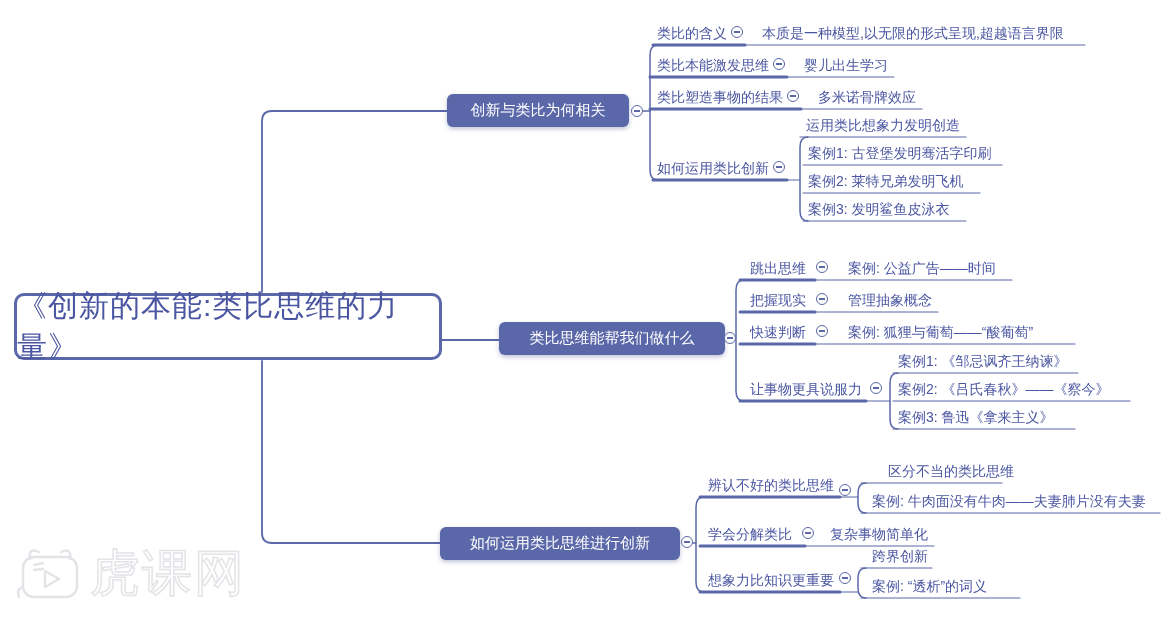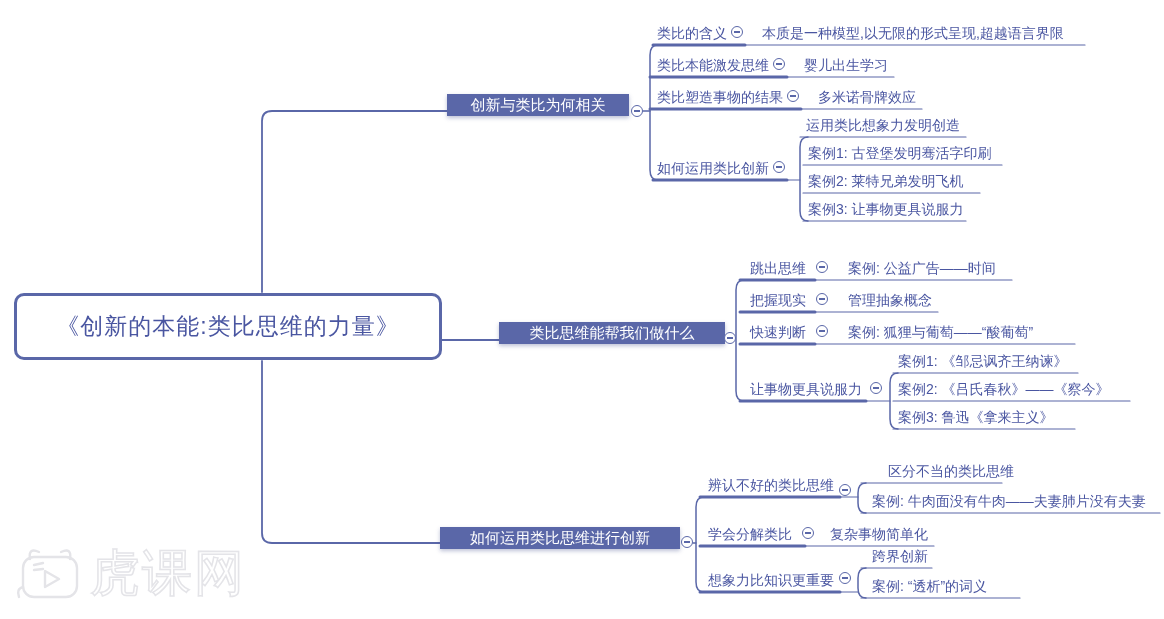--- a/index.html
+++ b/index.html
@@ -7,23 +7,23 @@
   .stage{position:relative;width:1164px;height:619px;background:var(--background,#fff);overflow:hidden;}
   .lines{position:absolute;left:0;top:0;z-index:1;}
   .lines path{fill:none;stroke:var(--accent,#5a67a8);stroke-linecap:round;}
   .lines .w18{stroke-width:1.8;}
   .lines .w15{stroke-width:1.5;}
   .lines .w3{stroke-width:3;}
   .lines .w12{stroke-width:1.2;}
   .central{position:absolute;left:14px;top:293px;width:428px;height:67px;z-index:3;
     border:3px solid var(--accent,#5a67a8);border-radius:10px;background:#fff;
     display:flex;align-items:center;justify-content:center;
-    color:var(--label-text,#4a56a1);font-size:23px;letter-spacing:1px;box-sizing:border-box;}
-  .node{position:absolute;height:22px;z-index:3;background:var(--node-fill,#5a67a8);
-    border-radius:0;display:flex;align-items:center;justify-content:center;
+    color:var(--label-text,#4a56a1);font-size:30px;letter-spacing:1px;box-sizing:border-box;}
+  .node{position:absolute;height:33px;z-index:3;background:var(--node-fill,#5a67a8);
+    border-radius:6px;display:flex;align-items:center;justify-content:center;
     color:var(--node-text,#fff);font-size:15px;box-shadow:0 2px 4px rgba(70,80,140,.35);}
   .topic{position:absolute;height:20px;line-height:20px;font-size:14px;z-index:3;
     color:var(--label-text,#4a56a1);white-space:nowrap;}
   .collapse{position:absolute;width:12px;height:12px;z-index:4;box-sizing:border-box;
     border:1.2px solid var(--accent,#5a67a8);border-radius:50%;background:#fff;}
   .collapse::after{content:"";position:absolute;left:2px;right:2px;top:50%;margin-top:-0.6px;
     height:1.2px;background:var(--accent,#5a67a8);}
   .watermark{position:absolute;left:14px;top:540px;z-index:2;display:flex;align-items:center;}
   .wm-text{font-size:50px;letter-spacing:2px;color:#ffffff;
     -webkit-text-stroke:1.5px var(--watermark,#e4e4e8);}
@@ -104,21 +104,21 @@
 
   <div class="topic" style="left:657px;top:87px;">类比塑造事物的结果</div>
   <span class="collapse" style="left:787px;top:90px;"></span>
   <div class="topic" style="left:818px;top:87px;">多米诺骨牌效应</div>
 
   <div class="topic" style="left:657px;top:158px;">如何运用类比创新</div>
   <span class="collapse" style="left:773px;top:161px;"></span>
   <div class="topic" style="left:806px;top:115px;">运用类比想象力发明创造</div>
   <div class="topic" style="left:808px;top:143px;">案例1: 古登堡发明骞活字印刷</div>
   <div class="topic" style="left:808px;top:171px;">案例2: 莱特兄弟发明飞机</div>
-  <div class="topic" style="left:808px;top:199px;">案例3: 让事物更具说服力</div>
+  <div class="topic" style="left:808px;top:199px;">案例3: 发明鲨鱼皮泳衣</div>
 
   <div class="node" style="left:499px;top:322px;width:226px;">类比思维能帮我们做什么</div>
   <span class="collapse" style="left:724px;top:332px;"></span>
 
   <div class="topic" style="left:750px;top:258px;">跳出思维</div>
   <span class="collapse" style="left:816px;top:261px;"></span>
   <div class="topic" style="left:848px;top:258px;">案例: 公益广告——时间</div>
 
   <div class="topic" style="left:750px;top:290px;">把握现实</div>
   <span class="collapse" style="left:816px;top:293px;"></span>

